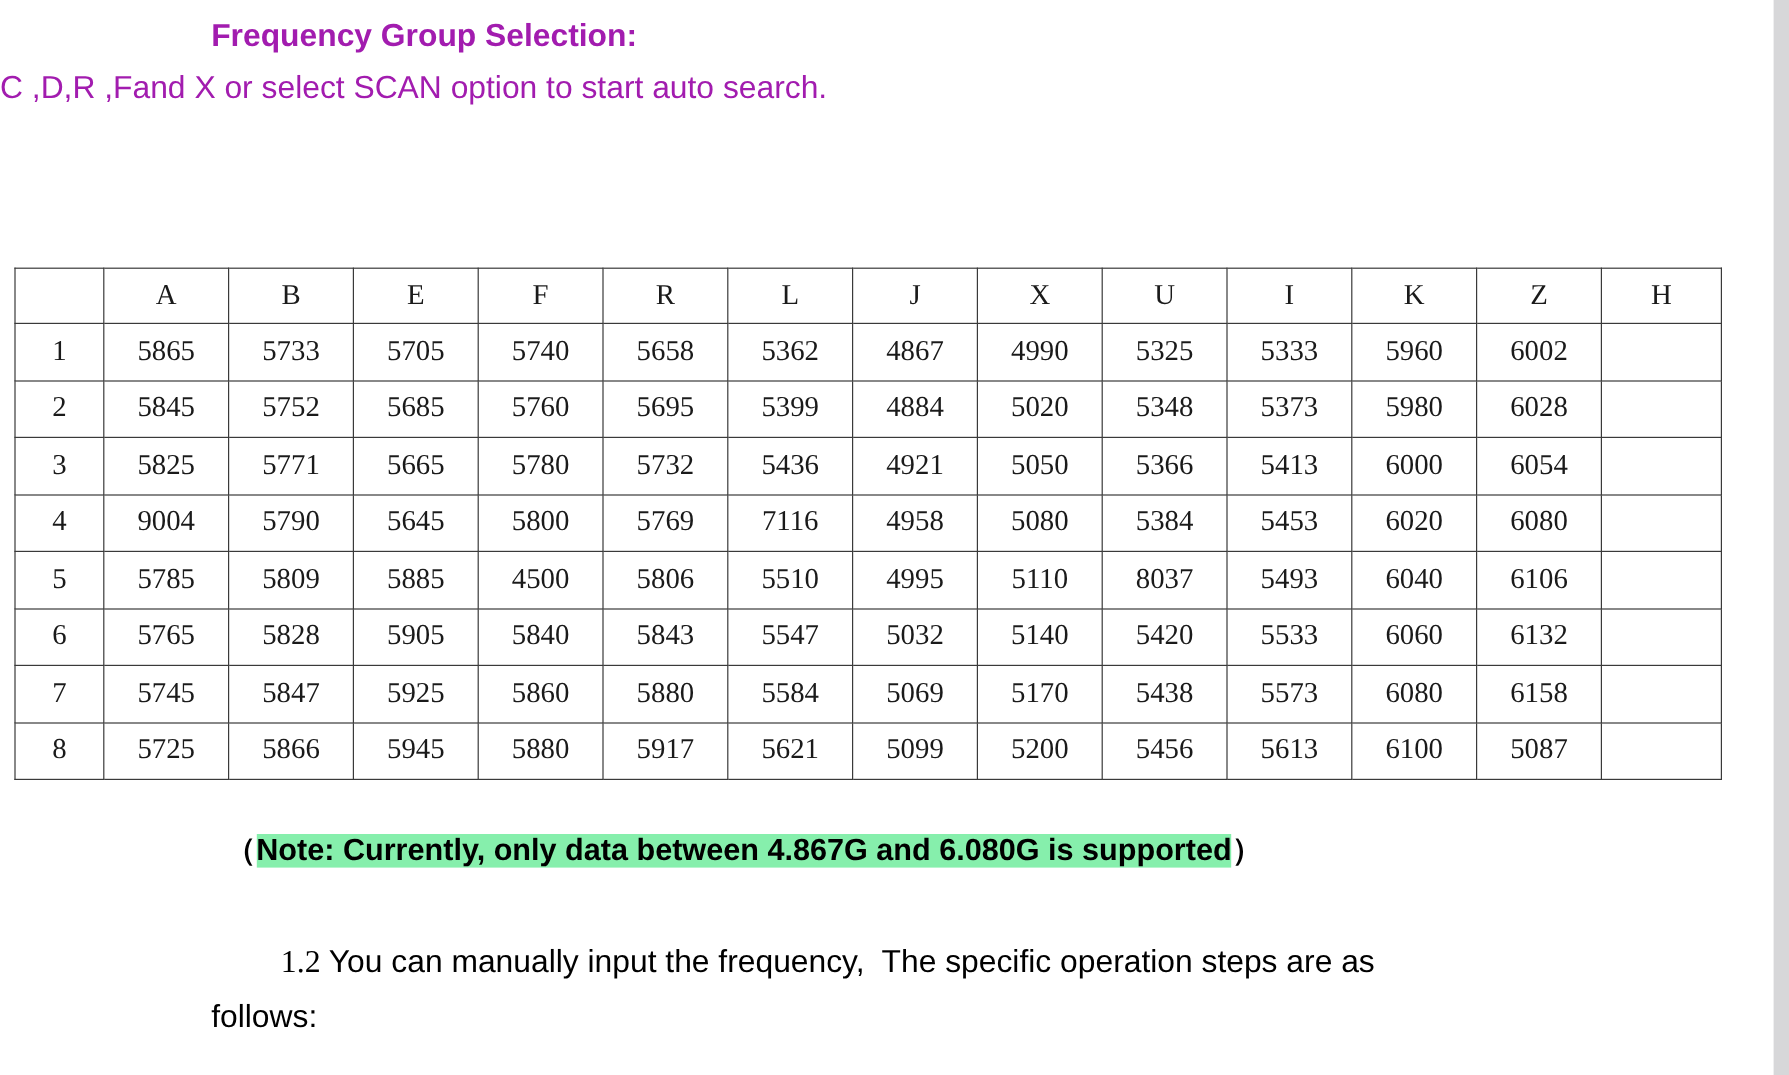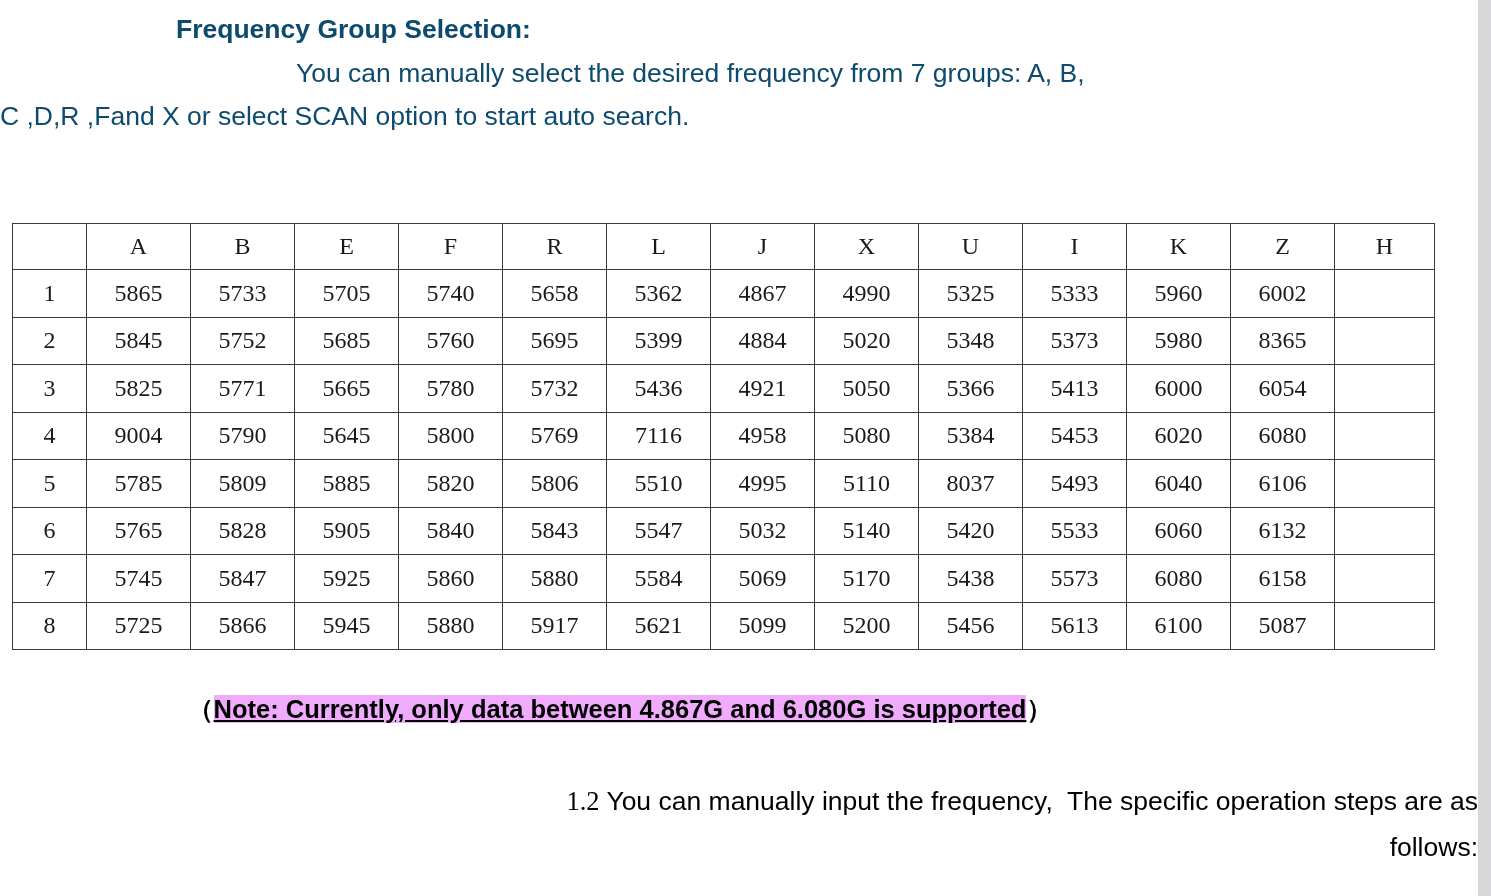--- a/index.html
+++ b/index.html
@@ -40,21 +40,21 @@
   .intro {
     position: absolute;
     top: 8px;
     left: 0;
     width: 1478px;
   }
   .line {
     font-size: 26.5px;
     line-height: 43.5px;
     white-space: pre;
-    color: #0c4a6e;
+    color: #a21caf;
   }
   .line.heading {
     font-weight: bold;
     padding-left: 176px;
   }
   .line.indent-deep {
     padding-left: 296px;
   }
   .line.indent-small {
   }
@@ -99,31 +99,29 @@
     padding-left: 188px;
     font-size: 25.5px;
     font-weight: bold;
     white-space: pre;
     line-height: 38px;
   }
   .note .paren {
     font-weight: bold;
   }
   .note .hl {
-    background: #f0abfc;
-    text-decoration: underline;
+    background: #86efac;
   }
 
   
   .tail {
     position: absolute;
     top: 778px;
     left: 0;
     width: 1478px;
-    text-align: right;
   }
   .tail .tline {
     font-size: 26.5px;
     line-height: 46px;
     white-space: pre;
   }
   .tail .tline.first {
     padding-left: 234px;
   }
   .tail .tline.second {
@@ -133,21 +131,20 @@
     font-family: "Liberation Serif", serif;
   }
 </style>
 </head>
 <body>
 
 <div class="doc">
 
   <div class="intro">
     <div class="line heading">Frequency Group Selection:</div>
-    <div class="line indent-deep">You can manually select the desired frequency from 7 groups: A, B,</div>
     <div class="line indent-small">C ,D,R ,Fand X or select SCAN option to start auto search.</div>
   </div>
 
   <div class="freq-table-wrap">
     <table class="freq">
       <colgroup>
         <col class="c-idx">
         <col class="c-dat">
           <col class="c-dat">
           <col class="c-dat">
@@ -203,21 +200,21 @@
           <td>5752</td>
           <td>5685</td>
           <td>5760</td>
           <td>5695</td>
           <td>5399</td>
           <td>4884</td>
           <td>5020</td>
           <td>5348</td>
           <td>5373</td>
           <td>5980</td>
-          <td>8365</td>
+          <td>6028</td>
           <td></td>
         </tr>
         <tr>
           <td>3</td>
           <td>5825</td>
           <td>5771</td>
           <td>5665</td>
           <td>5780</td>
           <td>5732</td>
           <td>5436</td>
@@ -243,21 +240,21 @@
           <td>5453</td>
           <td>6020</td>
           <td>6080</td>
           <td></td>
         </tr>
         <tr>
           <td>5</td>
           <td>5785</td>
           <td>5809</td>
           <td>5885</td>
-          <td>5820</td>
+          <td>4500</td>
           <td>5806</td>
           <td>5510</td>
           <td>4995</td>
           <td>5110</td>
           <td>8037</td>
           <td>5493</td>
           <td>6040</td>
           <td>6106</td>
           <td></td>
         </tr>

